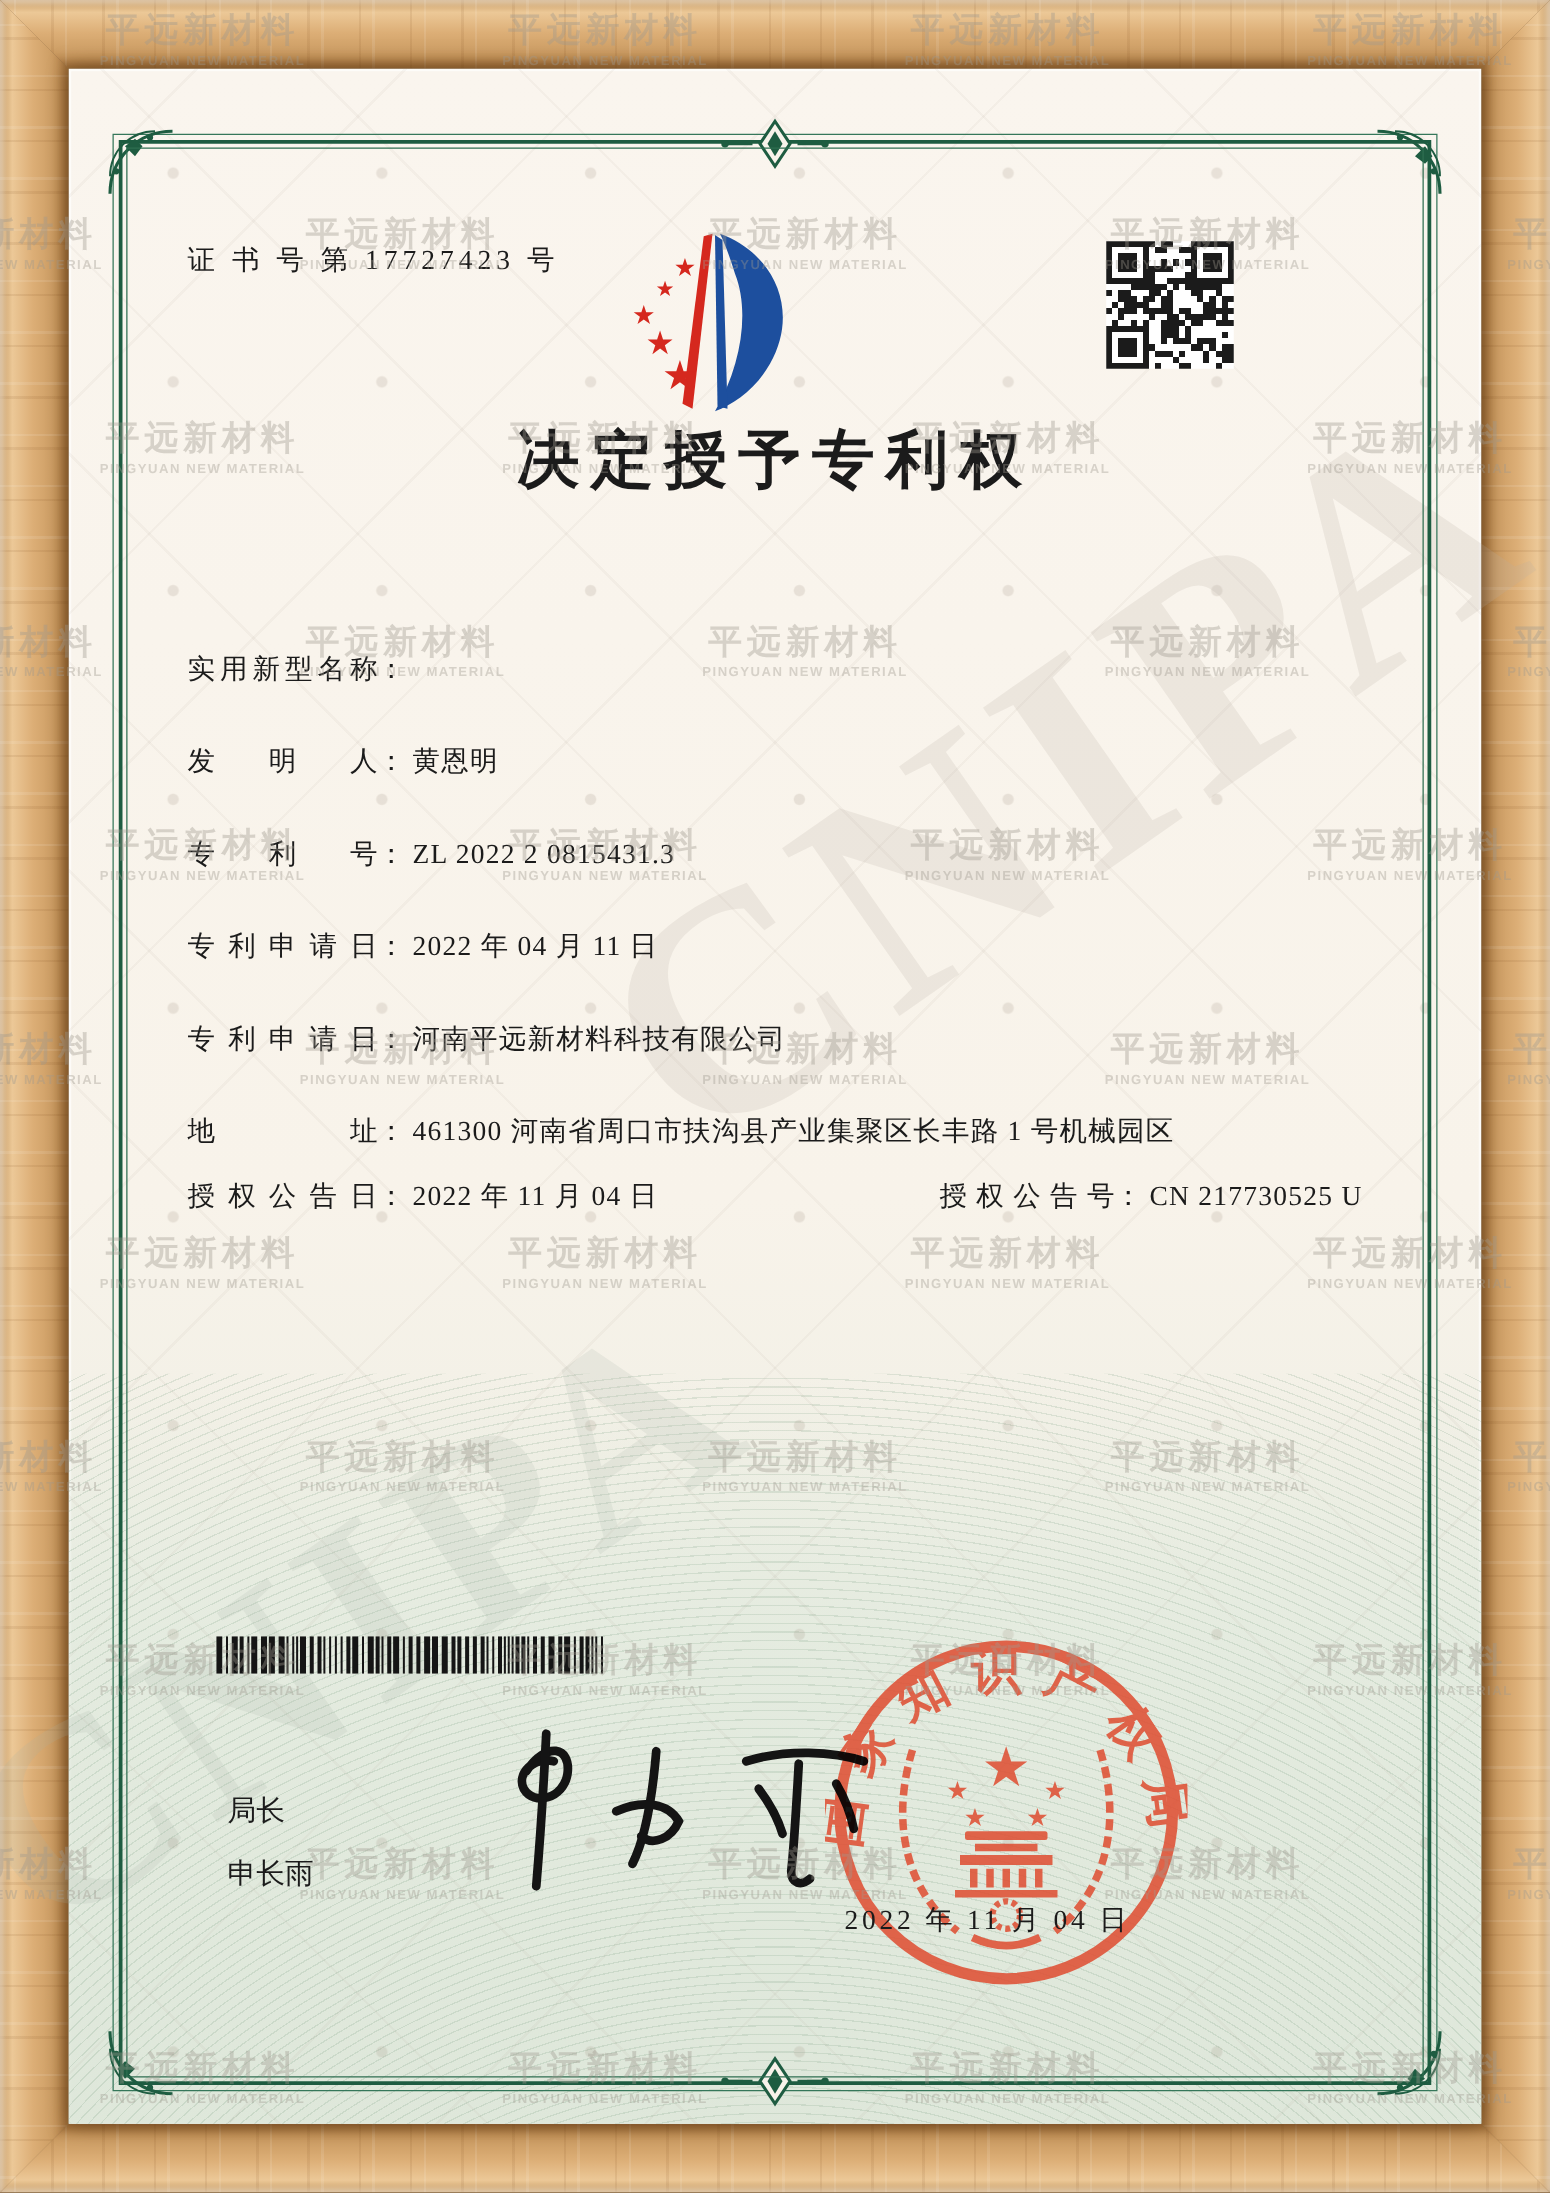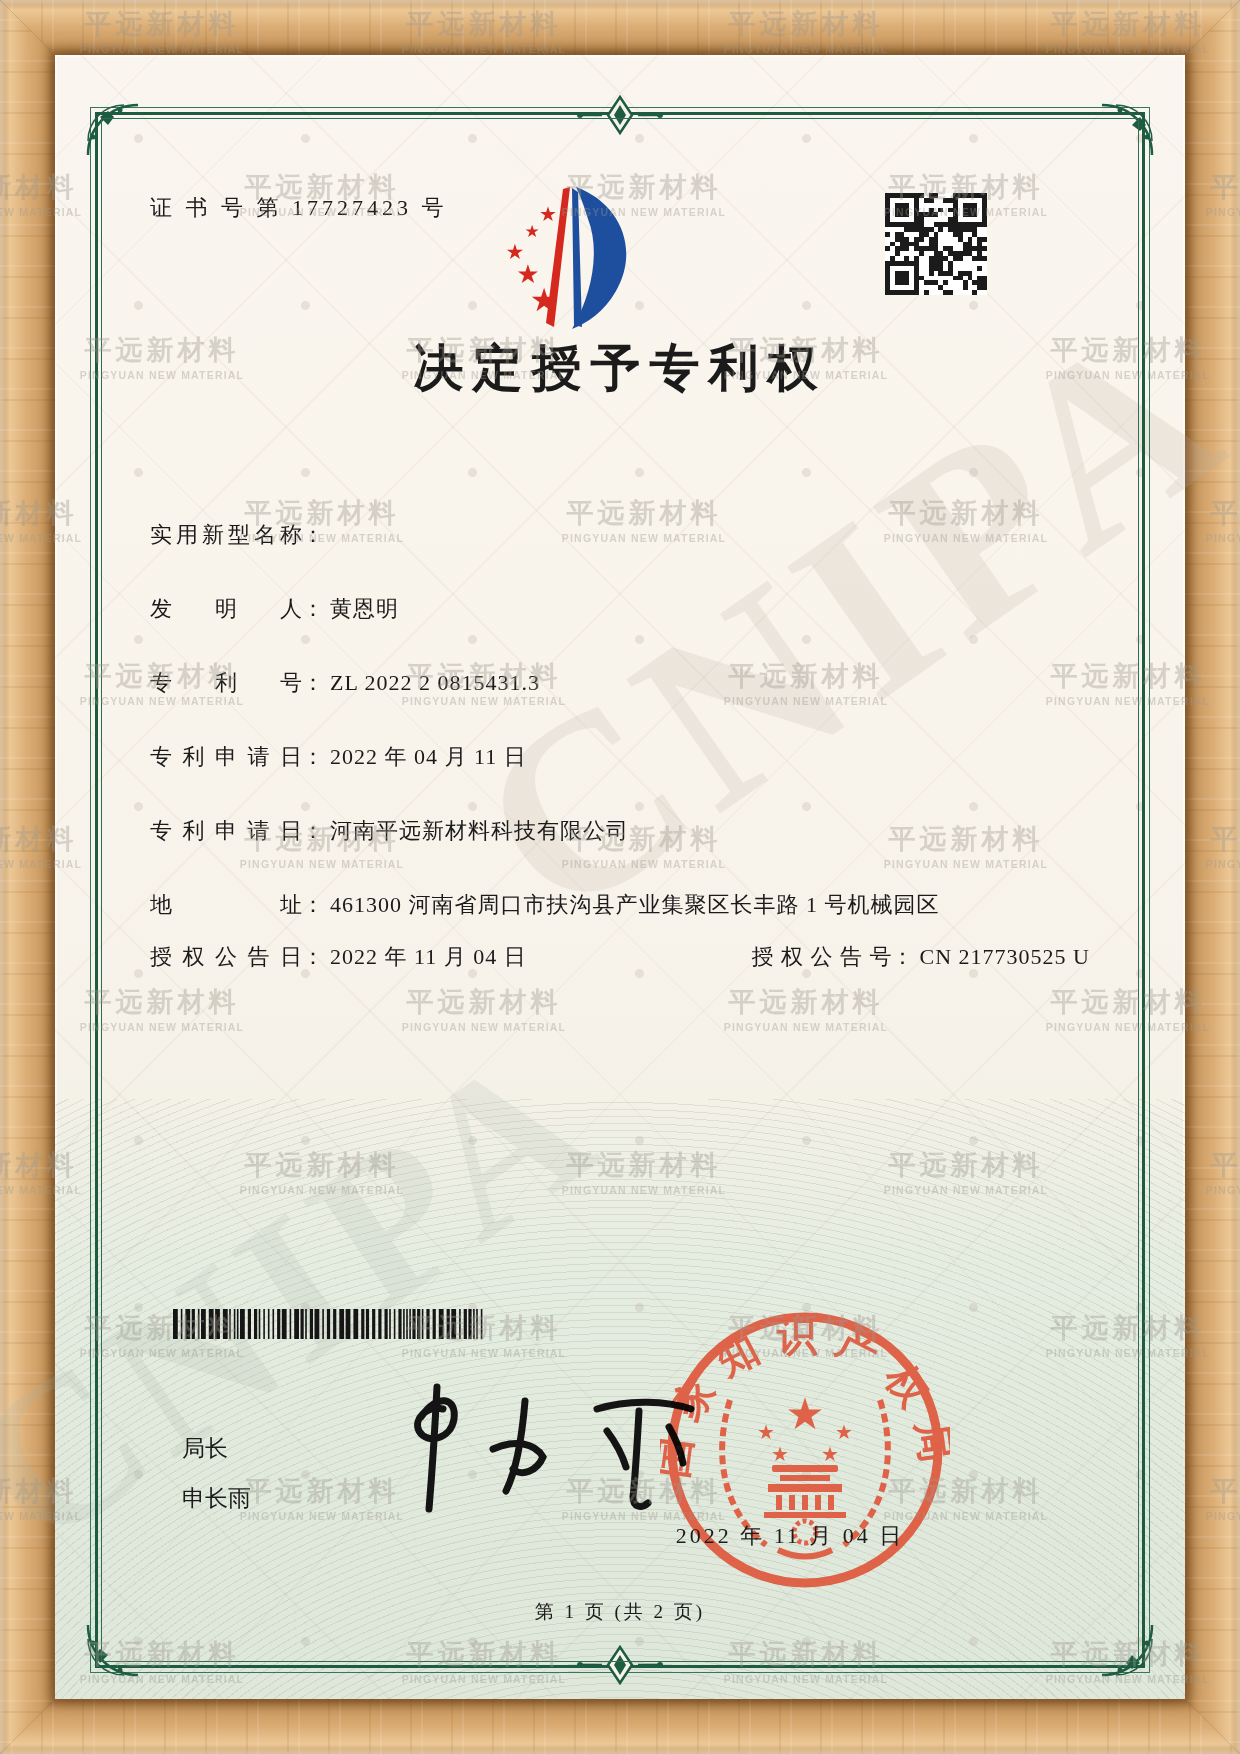--- a/index.html
+++ b/index.html
@@ -600,21 +600,20 @@
               <rect x="168" y="190" width="6" height="15" stroke="none"></rect>
               <rect x="104" y="207" width="82" height="6" stroke="none"></rect>
               <circle cx="145" cy="227" r="11" fill="none" stroke-width="5" stroke-dasharray="4 3"></circle>
               <path d="M118,245 q27,13 54,0" fill="none" stroke-width="6"></path>
             </g>
           </g>
         </svg>
       </div>
       <div class="seal-date">2022 年 11 月 04 日</div>
 
-      <div class="page-num">第 1 页 (共 2 页)</div>
     </div>
   </div>
 
   <div class="watermarks" id="wm-layer">
       <div class="wm-tile" style="left: 12px; top: 6px;">
         <div class="wm-cn">平远新材料</div>
         <div class="wm-en">PINGYUAN NEW MATERIAL</div>
       </div>
       <div class="wm-tile" style="left: 334px; top: 6px;">
         <div class="wm-cn">平远新材料</div>

